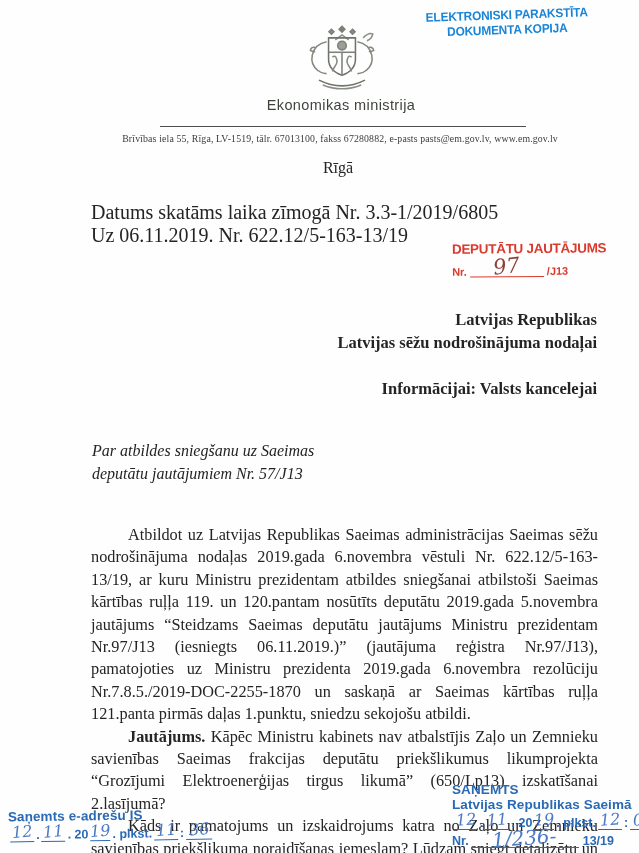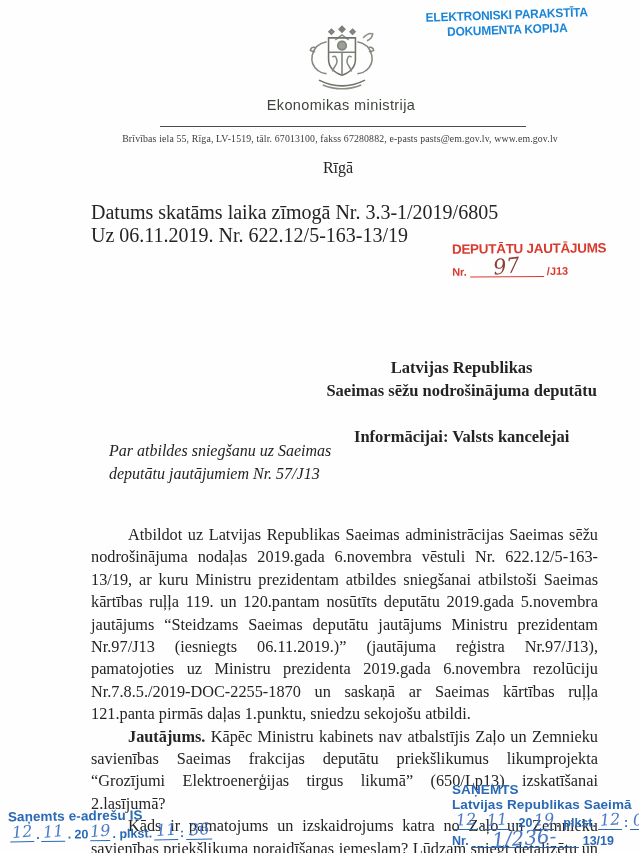--- a/index.html
+++ b/index.html
@@ -124,31 +124,30 @@
     line-height: 14px;
     color: #8e4036;
     display: inline-block;
     transform: rotate(-6deg);
   }
   
   .addressee {
     position: absolute;
     top: 309px;
     right: 42px;
-    text-align: center;
+    text-align: right;
     font-weight: bold;
     font-size: 16.5px;
     line-height: 22.5px;
-    margin-top: 48px;
   }
   .addressee .info { margin-top: 24px; }
   
   .subject {
     position: absolute;
-    left: 109px;
+    left: 92px;
     top: 440px;
     font-style: italic;
     font-size: 16px;
     line-height: 22.5px;
   }
   
   .bodytext {
     position: absolute;
     left: 91px;
     top: 524px;
@@ -259,21 +258,21 @@
     <div class="title">DEPUTĀTU JAUTĀJUMS</div>
     <div class="nr-row">
       <span>Nr.</span>
       <span class="red-uline"><span class="hw-red">97</span></span>
       <span>/J13</span>
     </div>
   </div>
 
   <div class="addressee">
     <div>Latvijas Republikas</div>
-    <div>Saeimas sēžu nodrošinājuma deputātu</div>
+    <div>Latvijas sēžu nodrošinājuma nodaļai</div>
     <div class="info">Informācijai: Valsts kancelejai</div>
   </div>
 
   <div class="subject">
     <div>Par atbildes sniegšanu uz Saeimas</div>
     <div>deputātu jautājumiem Nr. 57/J13</div>
   </div>
 
   <div class="bodytext">
     <p>Atbildot uz Latvijas Republikas Saeimas administrācijas Saeimas sēžu nodrošinājuma nodaļas 2019.gada 6.novembra vēstuli Nr. 622.12/5-163-13/19, ar kuru Ministru prezidentam atbildes sniegšanai atbilstoši Saeimas kārtības ruļļa 119. un 120.pantam nosūtīts deputātu 2019.gada 5.novembra jautājums “Steidzams Saeimas deputātu jautājums Ministru prezidentam Nr.97/J13 (iesniegts 06.11.2019.)” (jautājuma reģistra Nr.97/J13), pamatojoties uz Ministru prezidenta 2019.gada 6.novembra rezolūciju Nr.7.8.5./2019-DOC-2255-1870 un saskaņā ar Saeimas kārtības ruļļa 121.panta pirmās daļas 1.punktu, sniedzu sekojošu atbildi.</p>

